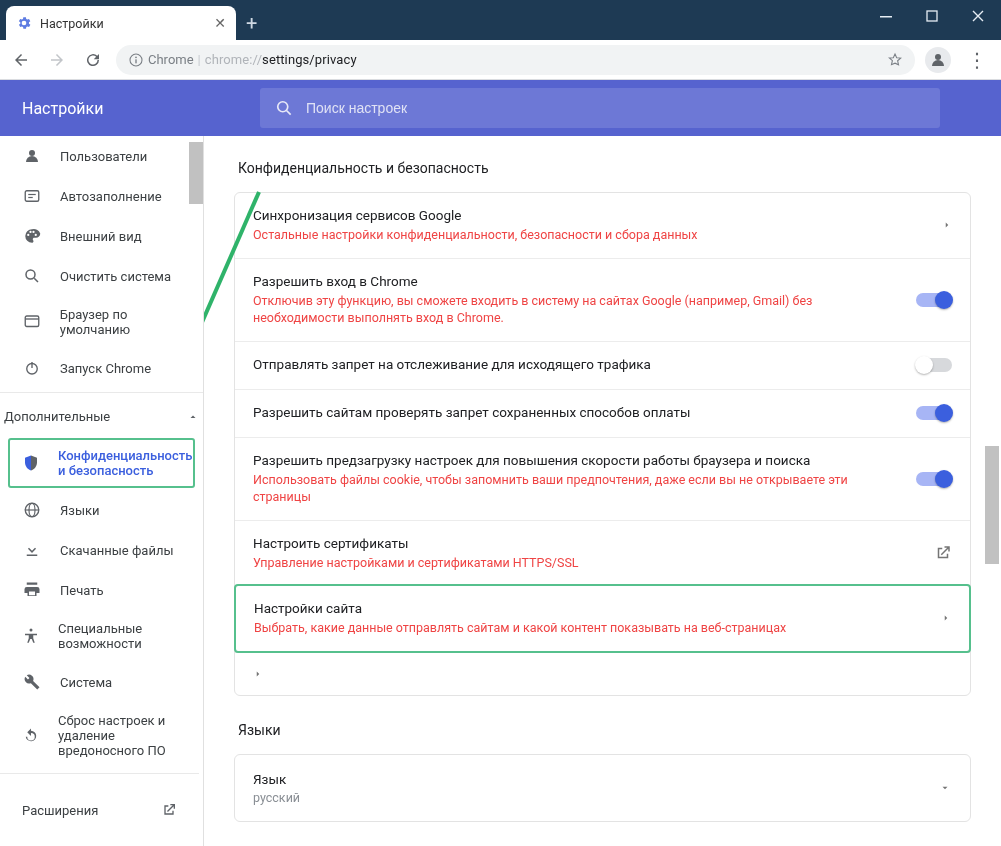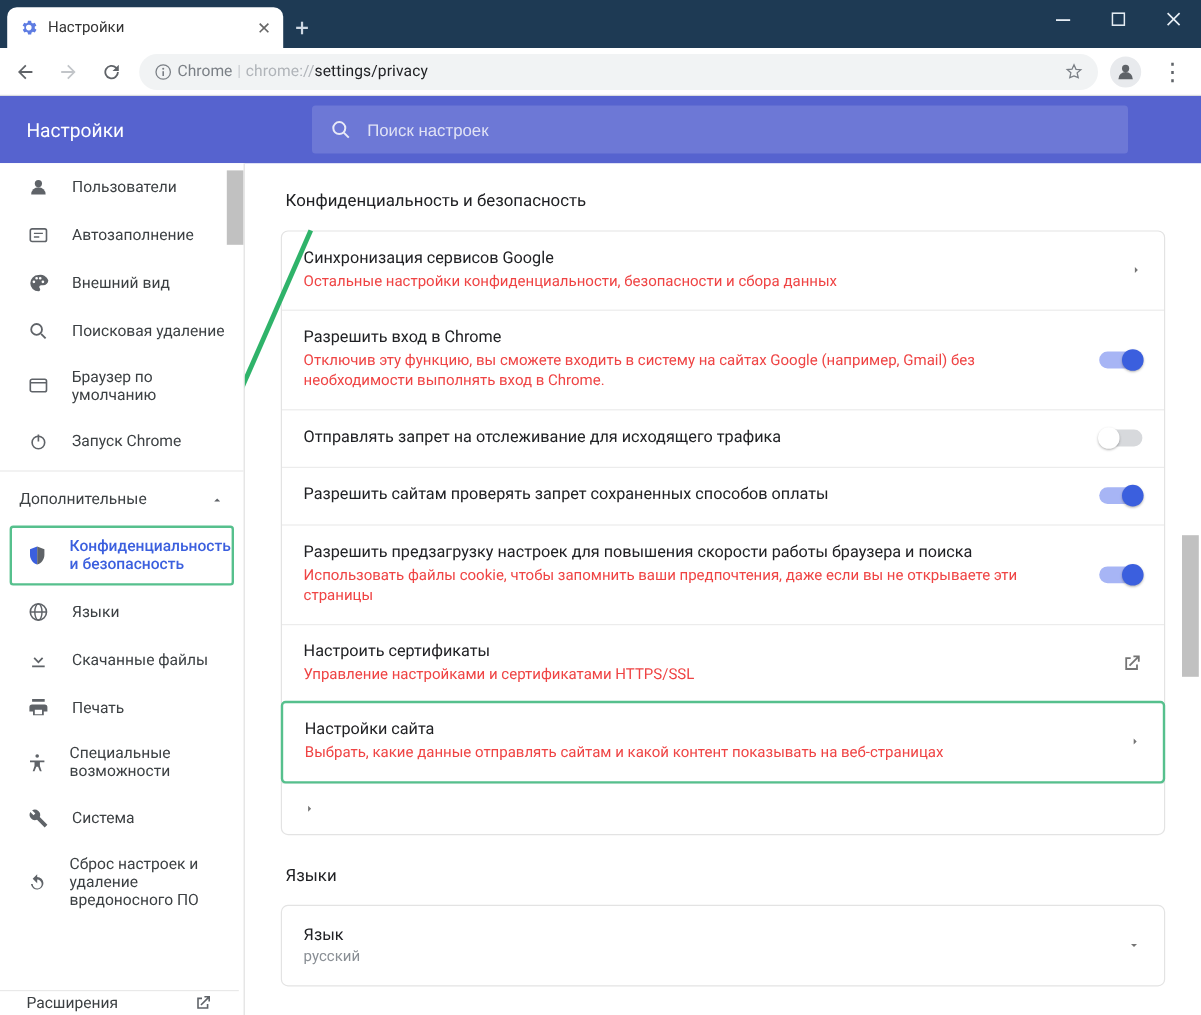--- a/index.html
+++ b/index.html
@@ -37,24 +37,24 @@
   .searchwrap input { background: transparent; border:none; outline:none; color:#fff; font-size:14px; flex:1; }
   .searchwrap input::placeholder { color:#e0e2f5; }
 
   
   .columns { display:flex; height: calc(100% - 56px); }
   .sidebar { width: 204px; border-right: 1px solid #e0e0e0; overflow:hidden; position:relative; background:#fff; }
   .sidebar-inner { height: 100%; overflow:hidden; }
   .sb-item { display:flex; align-items:center; gap: 18px; padding: 11px 4px 11px 22px; color:#3c4043; cursor:pointer; font-size: 13px; }
   .sb-item .ico { width:20px; display:flex; justify-content:center; color:#5f6368; }
   .sb-sep { border-top: 1px solid #e9e9e9; margin: 4px 0; }
-  .sb-advanced { display:flex; align-items:center; justify-content:space-between; padding: 12px 16px; color:#3c4043; cursor:pointer; }
+  .sb-advanced { display:flex; align-items:center; justify-content:space-between; padding: 12px 4px; color:#3c4043; cursor:pointer; }
   .sb-highlight { border: 2px solid #56c08d; border-radius: 3px; margin: 2px 8px; padding: 8px 0 8px 12px !important; }
   .sb-highlight .lbl { color:#3b5fde; font-weight:500; }
-  .sb-ext { display:flex; align-items:center; justify-content:space-between; padding: 2px 22px; color:#3c4043; cursor:pointer; border-top:1px solid #e9e9e9; position:absolute; bottom:0; left:0; right:4px; background:#fff;}
+  .sb-ext { display:flex; align-items:center; justify-content:space-between; padding: 28px 22px; color:#3c4043; cursor:pointer; border-top:1px solid #e9e9e9; position:absolute; bottom:0; left:0; right:4px; background:#fff;}
   
   
   .scrollthumb { position:absolute; background:#c1c1c1; border-radius:0px; }
 
   
   .main { flex:1; position:relative; overflow:hidden; }
   .main-scroll { padding: 18px 30px 30px 30px; height:100%; overflow:hidden; }
   .sectitle { font-size: 14px; color:#202124; margin: 6px 0 16px 4px; }
   .card { border:1px solid #e3e3e3; border-radius:6px; background:#fff; }
   .row { display:flex; align-items:center; padding: 14px 18px; border-top:1px solid #ececec; gap: 14px; }
@@ -209,21 +209,21 @@
             </span>
             <span class="lbl">Внешний вид</span>
           </div>
         <div class="sb-item">
             <span class="ico">
               <svg width="18" height="18" viewBox="0 0 24 24">
                 <circle cx="10" cy="10" r="6" fill="none" stroke="#5f6368" stroke-width="2"></circle>
                 <line x1="15" y1="15" x2="20" y2="20" stroke="#5f6368" stroke-width="2"></line>
               </svg>
             </span>
-            <span class="lbl">Поисковая удаление</span>
+            <span class="lbl">Очистить система</span>
           </div>
         <div class="sb-item">
             <span class="ico">
               <svg width="18" height="18" viewBox="0 0 24 24">
                 <rect x="3" y="4" width="18" height="14" rx="2" fill="none" stroke="#5f6368" stroke-width="1.8"></rect>
                 <line x1="3" y1="8" x2="21" y2="8" stroke="#5f6368" stroke-width="1.8"></line>
               </svg>
             </span>
             <span class="lbl">Браузер по умолчанию</span>
           </div>

